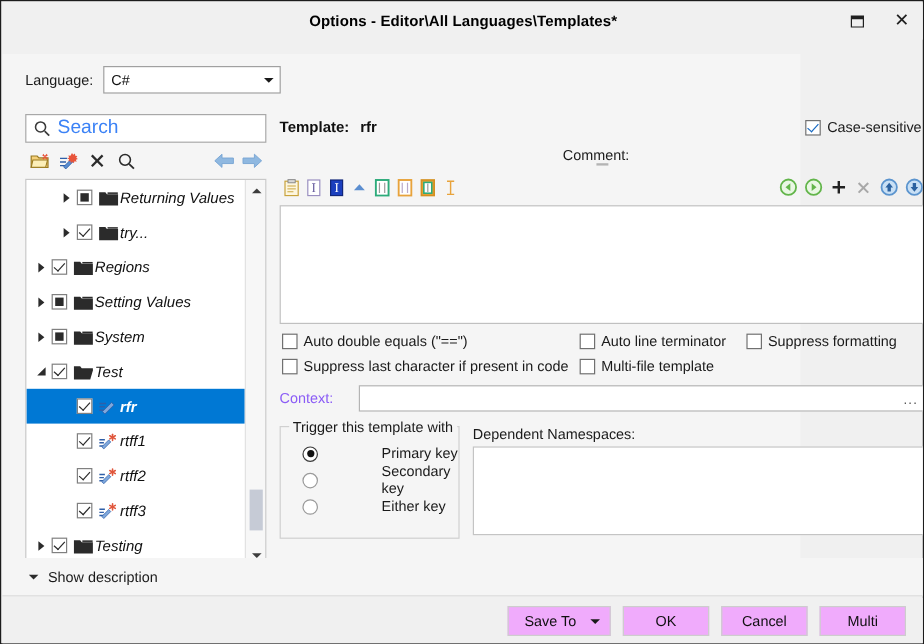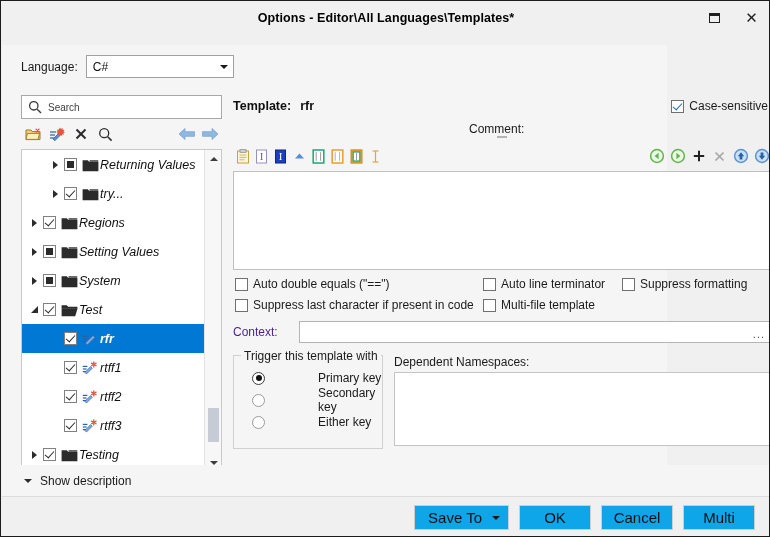--- a/index.html
+++ b/index.html
@@ -138,22 +138,22 @@
     display: flex;
     align-items: center;
   }
   .search-icon-wrap {
     width: 26px;
     display: flex;
     align-items: center;
     justify-content: center;
   }
   .search-placeholder {
-    font-size: 10px;
-    color: #404040;
+    font-size: 16px;
+    color: #3b82f6;
   }
 
   .tree-toolbar {
     position: relative;
     width: 201px;
     height: 24px;
     margin-top: 3px;
     display: flex;
     align-items: center;
     gap: 0px;
@@ -422,21 +422,21 @@
     cursor: default;
   }
 
   .ctx-row {
     margin-top: 2px;
     display: flex;
     align-items: center;
   }
   .ctx-label {
     font-size: 12px;
-    color: #4c1d95;
+    color: #8b5cf6;
     width: 66px;
   }
   .ctx-field {
     flex: 1;
     height: 22px;
     background: #ffffff;
     border: 1px solid #b4b4b4;
     box-sizing: border-box;
     display: flex;
     align-items: flex-end;
@@ -554,27 +554,27 @@
     display: flex;
     align-items: center;
     justify-content: flex-end;
     padding-right: 15px;
     box-sizing: border-box;
     gap: 10px;
   }
   .btn {
     height: 25px;
     min-width: 72px;
-    background: #0ea5e9;
+    background: #f0abfc;
     border: 1px solid #cdcdcd;
     box-sizing: border-box;
     display: flex;
     align-items: center;
     justify-content: center;
-    font-size: 15px;
+    font-size: 12px;
     color: #101010;
     cursor: default;
     padding: 0 10px;
   }
   .btn.split { justify-content: space-between; padding: 0 8px 0 13px; min-width: 86px; }
   .btn .caret-down { margin-left: 10px; }
 </style>
 </head>
 <body>
 

